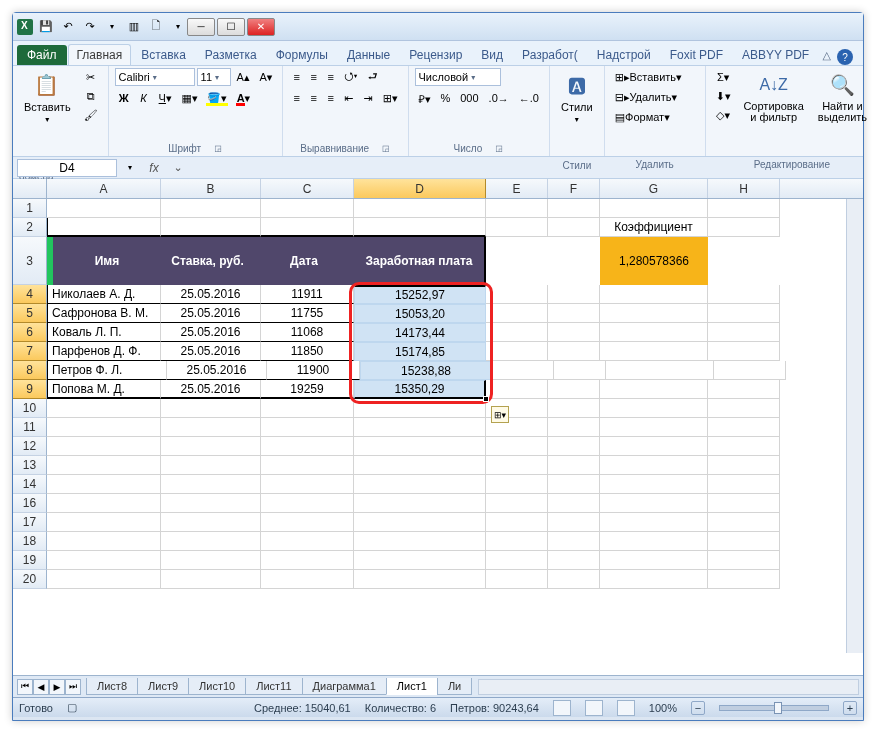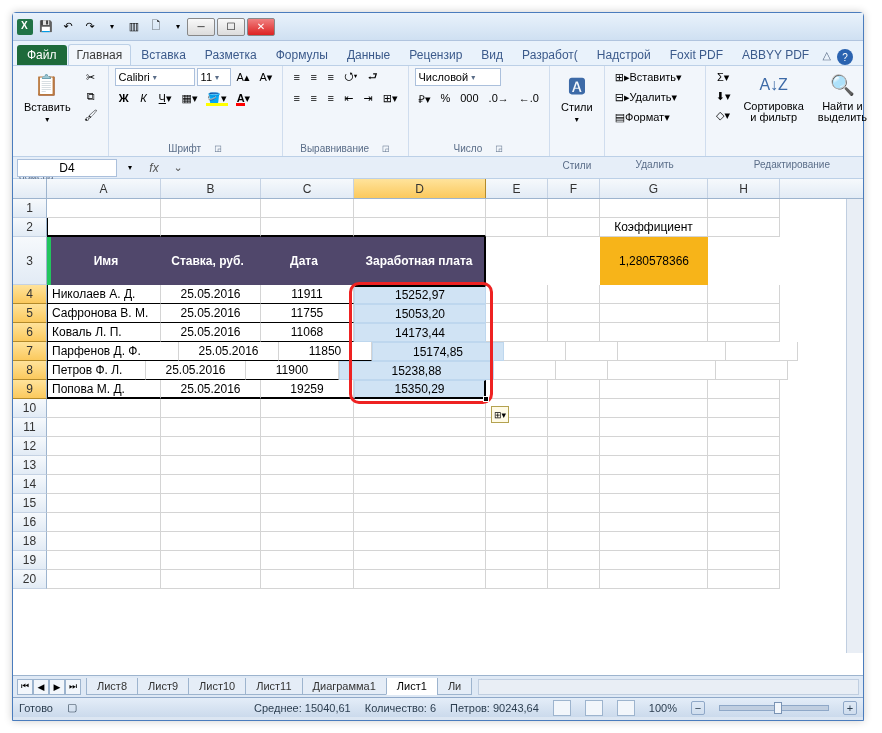--- a/index.html
+++ b/index.html
@@ -300,21 +300,21 @@
           <div class="cell" style="width:93px;border-bottom:2px solid #000;"></div>
           <div class="cell" style="width:132px;border-bottom:2px solid #000;"></div>
           <div class="cell" style="width:62px;"></div>
           <div class="cell" style="width:52px;"></div>
           <div class="cell coef-lbl" style="width:108px;">Коэффициент</div>
           <div class="cell" style="width:72px;"></div>
       </div>
 
       <div class="gr hdr-row">
           <div class="rh" style="height:48px;">3</div>
-        <div class="cell th-cell" style="width:114px; border-left:4px solid #22c55e;">Имя</div>
+        <div class="cell th-cell" style="width:114px; border-left:6px solid #22c55e;">Имя</div>
         <div class="cell th-cell" style="width:93px;">Ставка, руб.</div>
         <div class="cell th-cell" style="width:100px;">Дата</div>
         <div class="cell th-cell" style="width:132px;border-right:2px solid #000;">Заработная плата</div>
         <div class="cell" style="width:62px;"></div>
           <div class="cell" style="width:52px;"></div>
         <div class="cell coef-val" style="width:108px;">1,280578366</div>
           <div class="cell" style="width:72px;"></div>
       </div>
 
       <div class="gr">
@@ -345,35 +345,35 @@
           <div class="cell center black-border-b" style="width:100px;">25.05.2016</div>
           <div class="cell center black-border-b" style="width:93px;">11068</div>
           <div class="cell center sel-area black-border-b black-border-r" style="width:132px;">14173,44</div>
           <div class="cell" style="width:62px;"></div>
           <div class="cell" style="width:52px;"></div>
           <div class="cell" style="width:108px;"></div>
           <div class="cell" style="width:72px;"></div>
         </div>
       <div class="gr">
           <div class="rh sel">7</div>
-          <div class="cell black-border-l black-border-b" style="width:132px;">Парфенов Д. Ф.</div>
+          <div class="cell black-border-l black-border-b" style="width:114px;">Парфенов Д. Ф.</div>
           <div class="cell center black-border-b" style="width:100px;">25.05.2016</div>
           <div class="cell center black-border-b" style="width:93px;">11850</div>
           <div class="cell center sel-area black-border-b black-border-r" style="width:132px;">15174,85</div>
           <div class="cell" style="width:62px;"></div>
           <div class="cell" style="width:52px;"></div>
           <div class="cell" style="width:108px;"></div>
           <div class="cell" style="width:72px;"></div>
         </div>
       <div class="gr">
           <div class="rh sel">8</div>
-          <div class="cell black-border-l black-border-b" style="width:99px;text-align:right;">Петров Ф. Л.</div>
+          <div class="cell black-border-l black-border-b" style="width:120px;text-align:right;">Петров Ф. Л.</div>
           <div class="cell center black-border-b" style="width:100px;">25.05.2016</div>
           <div class="cell center black-border-b" style="width:93px;">11900</div>
-          <div class="cell center sel-area black-border-b black-border-r" style="width:155px;">15238,88</div>
+          <div class="cell center sel-area black-border-b black-border-r" style="width:132px;">15238,88</div>
           <div class="cell" style="width:62px;"></div>
           <div class="cell" style="width:52px;"></div>
           <div class="cell" style="width:108px;"></div>
           <div class="cell" style="width:72px;"></div>
         </div>
       <div class="gr">
           <div class="rh sel">9</div>
           <div class="cell black-border-l" style="width:114px;border-bottom:2px solid #000;">Попова М. Д.</div>
           <div class="cell center" style="width:100px;border-bottom:2px solid #000;">25.05.2016</div>
           <div class="cell center" style="width:93px;border-bottom:2px solid #000;">19259</div>
@@ -433,32 +433,32 @@
           <div class="cell" style="width:114px;"></div>
           <div class="cell" style="width:100px;"></div>
           <div class="cell" style="width:93px;"></div>
           <div class="cell" style="width:132px;"></div>
           <div class="cell" style="width:62px;"></div>
           <div class="cell" style="width:52px;"></div>
           <div class="cell" style="width:108px;"></div>
           <div class="cell" style="width:72px;"></div>
         </div>
       <div class="gr">
-          <div class="rh">15</div>
-          <div class="cell" style="width:114px;"></div>
-          <div class="cell" style="width:100px;"></div>
-          <div class="cell" style="width:93px;"></div>
-          <div class="cell" style="width:132px;"></div>
-          <div class="cell" style="width:62px;"></div>
-          <div class="cell" style="width:52px;"></div>
-          <div class="cell" style="width:108px;"></div>
-          <div class="cell" style="width:72px;"></div>
-        </div>
-      <div class="gr">
           <div class="rh">16</div>
+          <div class="cell" style="width:114px;"></div>
+          <div class="cell" style="width:100px;"></div>
+          <div class="cell" style="width:93px;"></div>
+          <div class="cell" style="width:132px;"></div>
+          <div class="cell" style="width:62px;"></div>
+          <div class="cell" style="width:52px;"></div>
+          <div class="cell" style="width:108px;"></div>
+          <div class="cell" style="width:72px;"></div>
+        </div>
+      <div class="gr">
+          <div class="rh">17</div>
           <div class="cell" style="width:114px;"></div>
           <div class="cell" style="width:100px;"></div>
           <div class="cell" style="width:93px;"></div>
           <div class="cell" style="width:132px;"></div>
           <div class="cell" style="width:62px;"></div>
           <div class="cell" style="width:52px;"></div>
           <div class="cell" style="width:108px;"></div>
           <div class="cell" style="width:72px;"></div>
         </div>
       <div class="gr">

